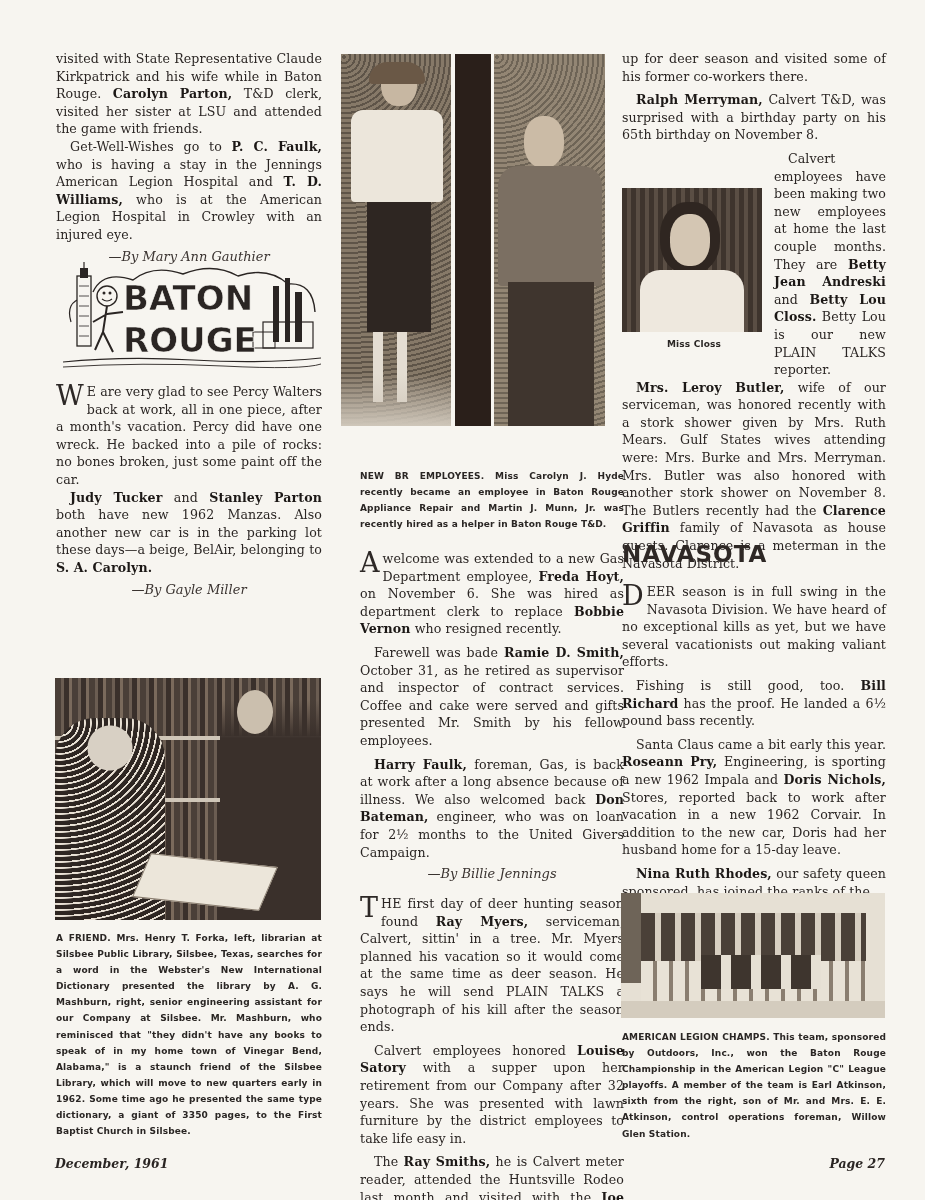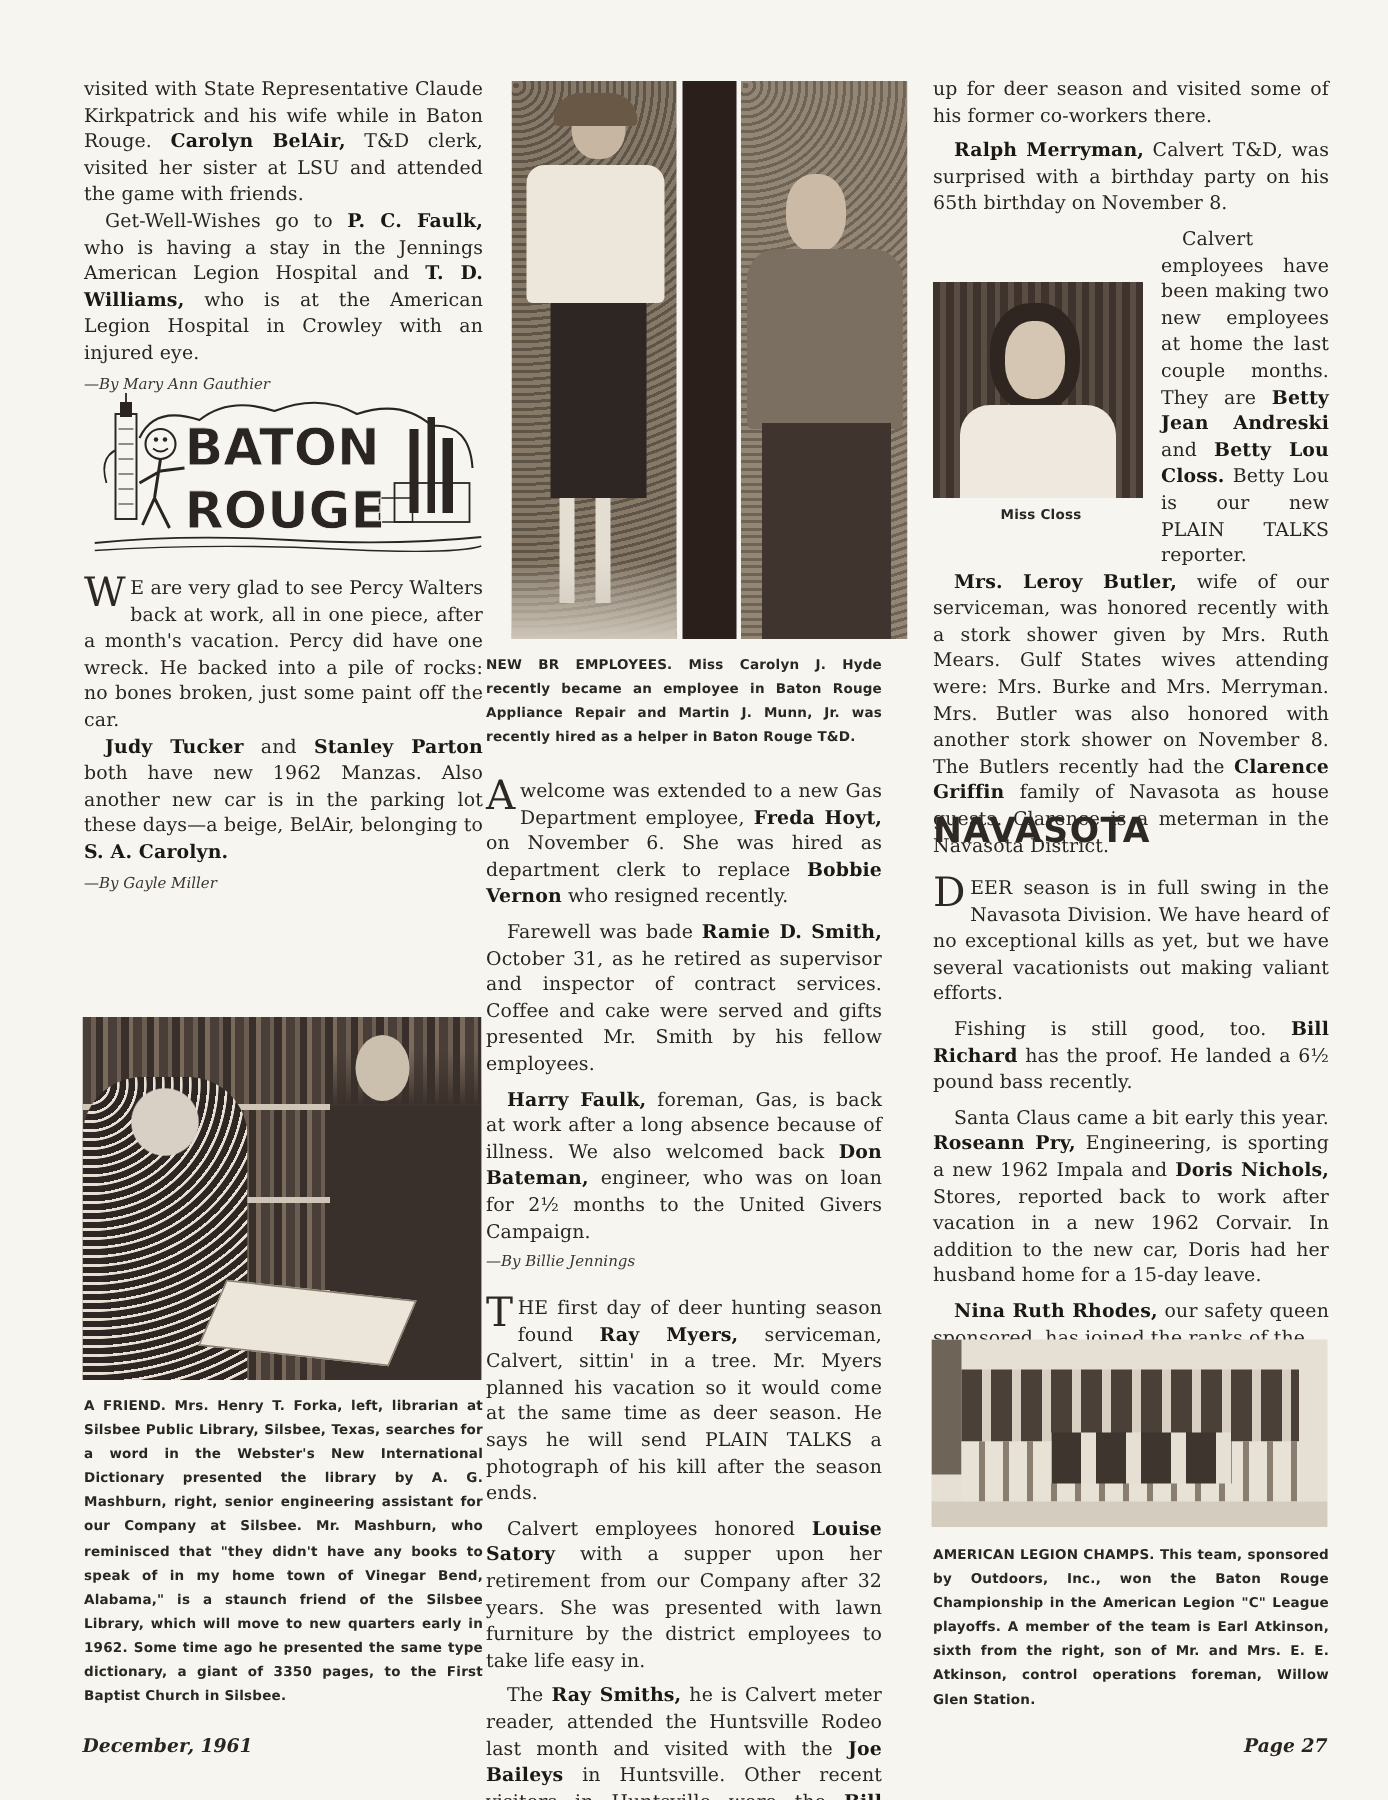--- a/index.html
+++ b/index.html
@@ -1,39 +1,39 @@
 <!DOCTYPE html>
 <html><head>
 <meta charset="utf-8">
 <style>
   html, body { margin:0; padding:0; }
   body { width:925px; height:1200px; background:#f7f5f0; position:relative; overflow:hidden;
          font-family:"DejaVu Serif", serif; color:#2a2523; }
   .col { position:absolute; top:50px; }
   .c1 { left:56px; width:266px; }
-  .c2 { left:324px; width:264px; }
+  .c2 { left:360px; width:264px;margin-top:32px; }
   .c3 { left:622px; width:264px; }
   p { margin:0; font-size:12.6px; line-height:17.6px; text-align:justify; text-indent:14px; letter-spacing:0.1px; }
   p.noind { text-indent:0; }
   b { font-weight:bold; color:#1c1816; }
-  .byline { font-style:italic; text-align:left; font-size:10px; line-height:22px; margin:2px 0 0; color:#3a3330; }
+  .byline { font-style:italic; text-align:center; font-size:13px; line-height:22px; margin:2px 0 0; color:#3a3330; }
   .gap { height:6px; }
   .drop { float:left; font-size:27px; line-height:22px; margin:2px 3px 0 0; font-family:"DejaVu Serif", serif; color:#2d2826; }
   .caption { font-family:"DejaVu Sans", sans-serif; font-size:9px; line-height:16.1px; font-weight:bold; text-align:justify; color:#2a2624; letter-spacing:0.15px; }
   .photo { position:absolute; overflow:hidden; }
   .ph-bg { position:absolute; inset:0; }
   .logo { position:absolute; left:63px; top:262px; width:258px; height:108px; }
   .section-title { font-family:"DejaVu Sans", sans-serif; font-weight:bold; font-size:23px; letter-spacing:1px; color:#2e2825; margin:0; }
   .footer { position:absolute; top:1156px; font-family:"DejaVu Serif", serif; font-style:italic; font-weight:bold; font-size:12.5px; color:#2a2523; }
 </style>
 </head>
 <body>
 
 <div class="col c1">
-  <p class="noind"><span>visited with State Representative Claude Kirkpatrick and his wife while in Baton Rouge. </span><b>Carolyn BelAir,</b><span> T&amp;D clerk, visited her sister at LSU and attended the game with friends.</span></p>
+  <p class="noind"><span>visited with State Representative Claude Kirkpatrick and his wife while in Baton Rouge. </span><b>Carolyn Parton,</b><span> T&amp;D clerk, visited her sister at LSU and attended the game with friends.</span></p>
   <p><span>Get-Well-Wishes go to </span><b>P. C. Faulk,</b><span> who is having a stay in the Jennings American Legion Hospital and </span><b>T. D. Williams,</b><span> who is at the American Legion Hospital in Crowley with an injured eye.</span></p>
   <div class="byline">—By Mary Ann Gauthier</div>
 </div>
 
 <div class="logo">
   <svg width="258" height="108" viewBox="0 0 258 108">
     <path d="M30 30 Q40 8 70 18 Q90 2 120 12 Q150 0 175 14 Q205 4 225 22 Q250 20 252 50" fill="none" stroke="#2a2523" stroke-width="1.4"></path>
     <path d="M8 60 Q2 40 20 36" fill="none" stroke="#2a2523" stroke-width="1.2"></path>
     <rect x="14" y="14" width="14" height="70" fill="#f7f5f0" stroke="#2a2523" stroke-width="1.3"></rect>
     <rect x="17" y="6" width="8" height="10" fill="#2a2523"></rect>

